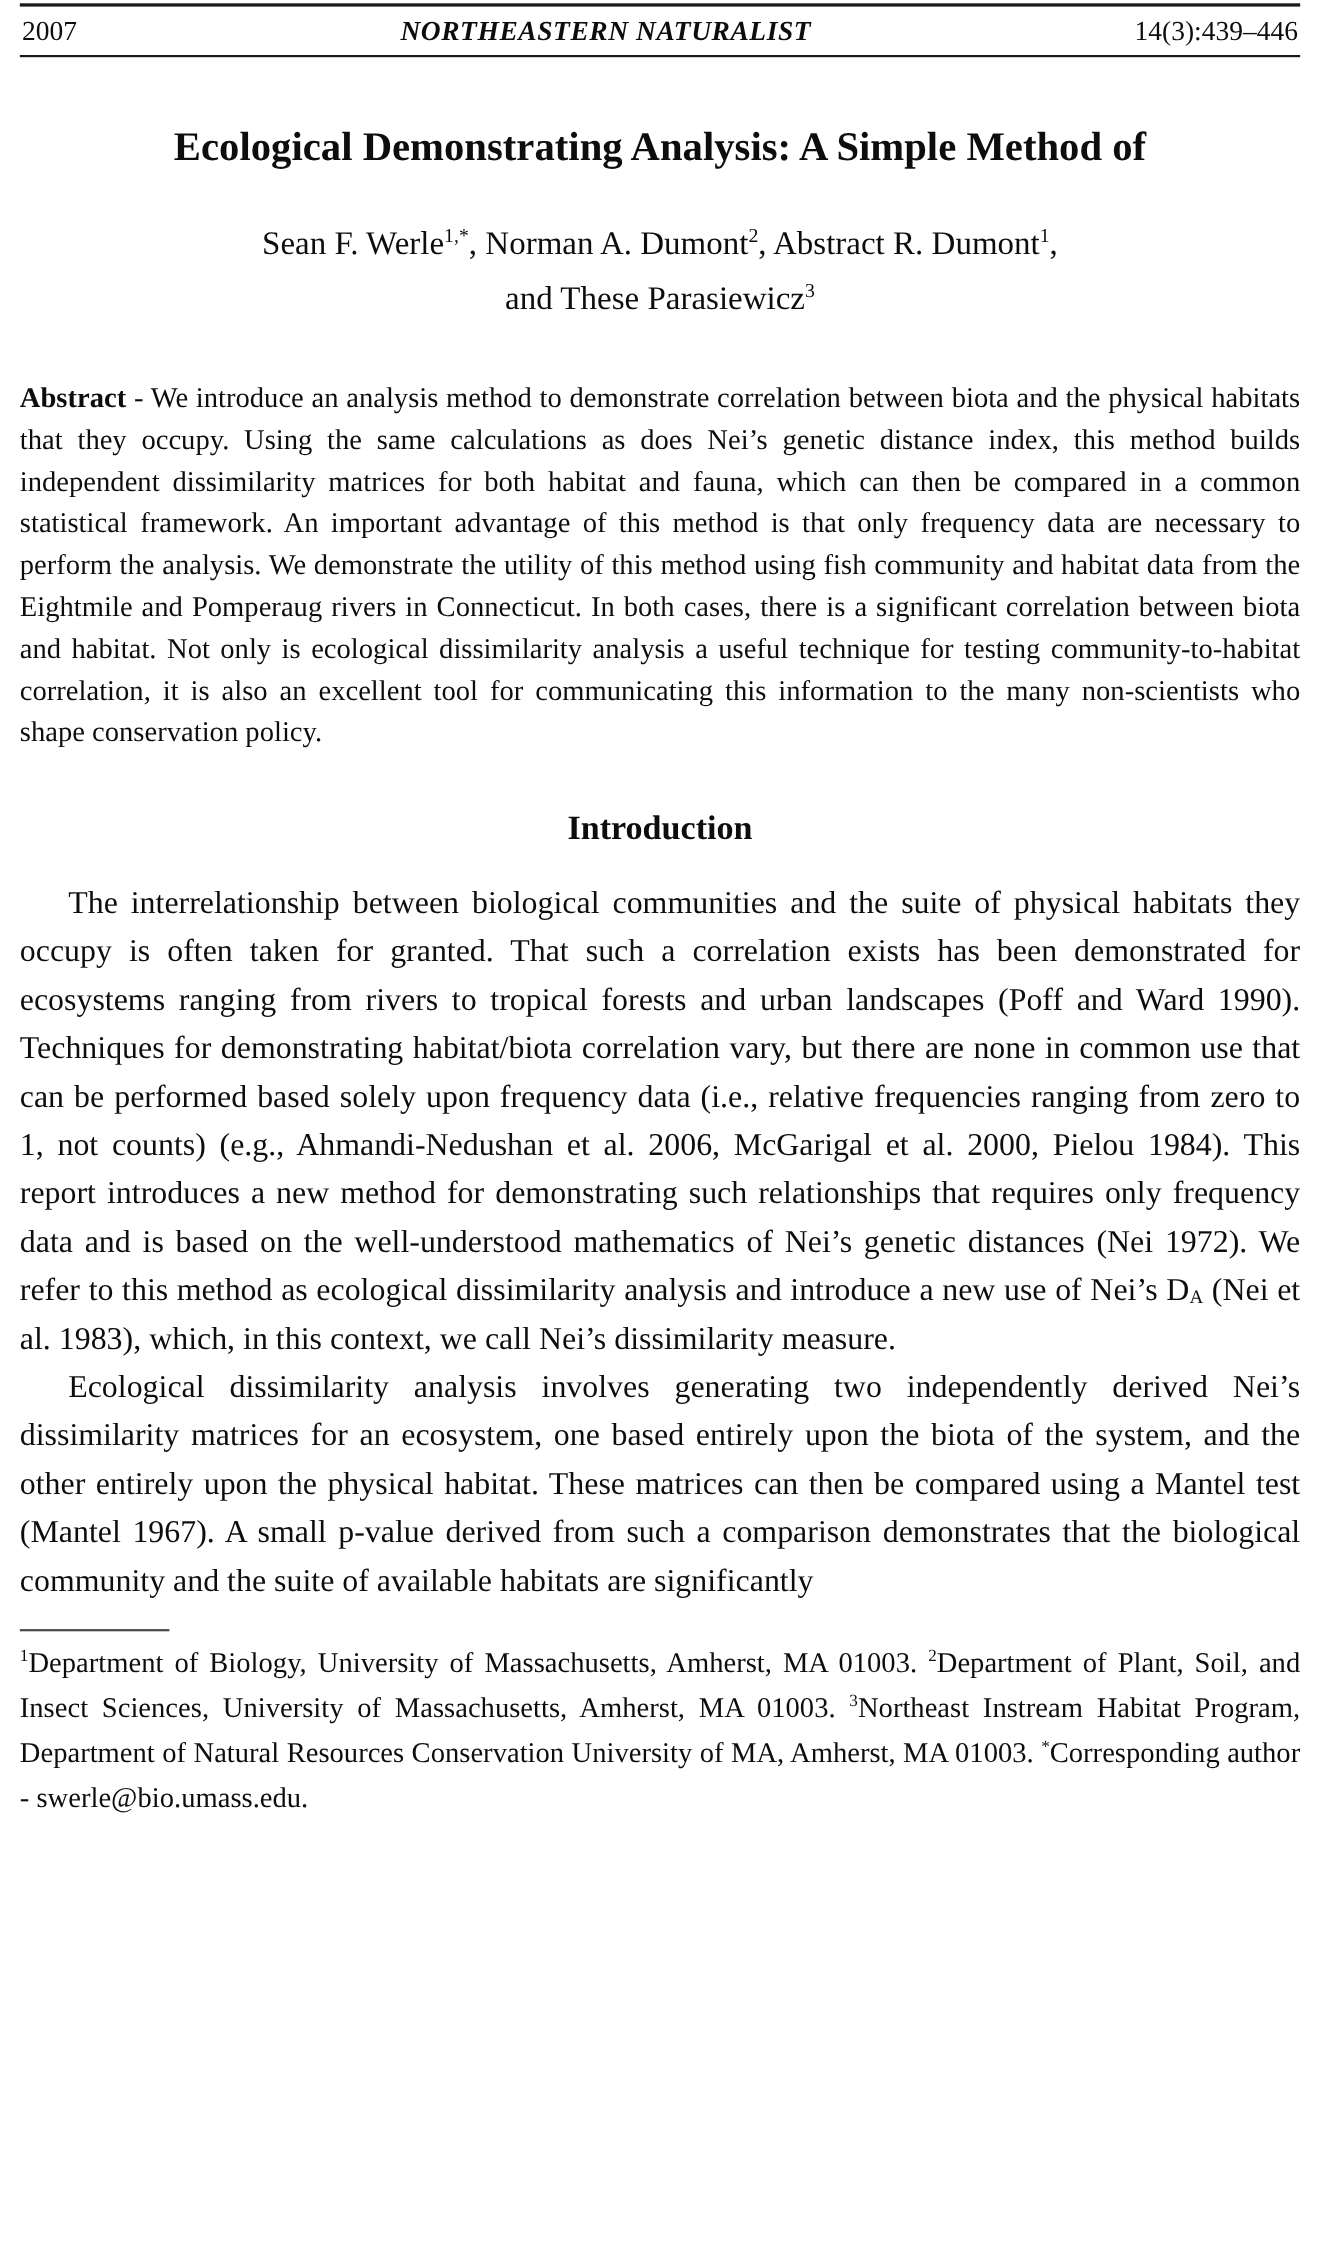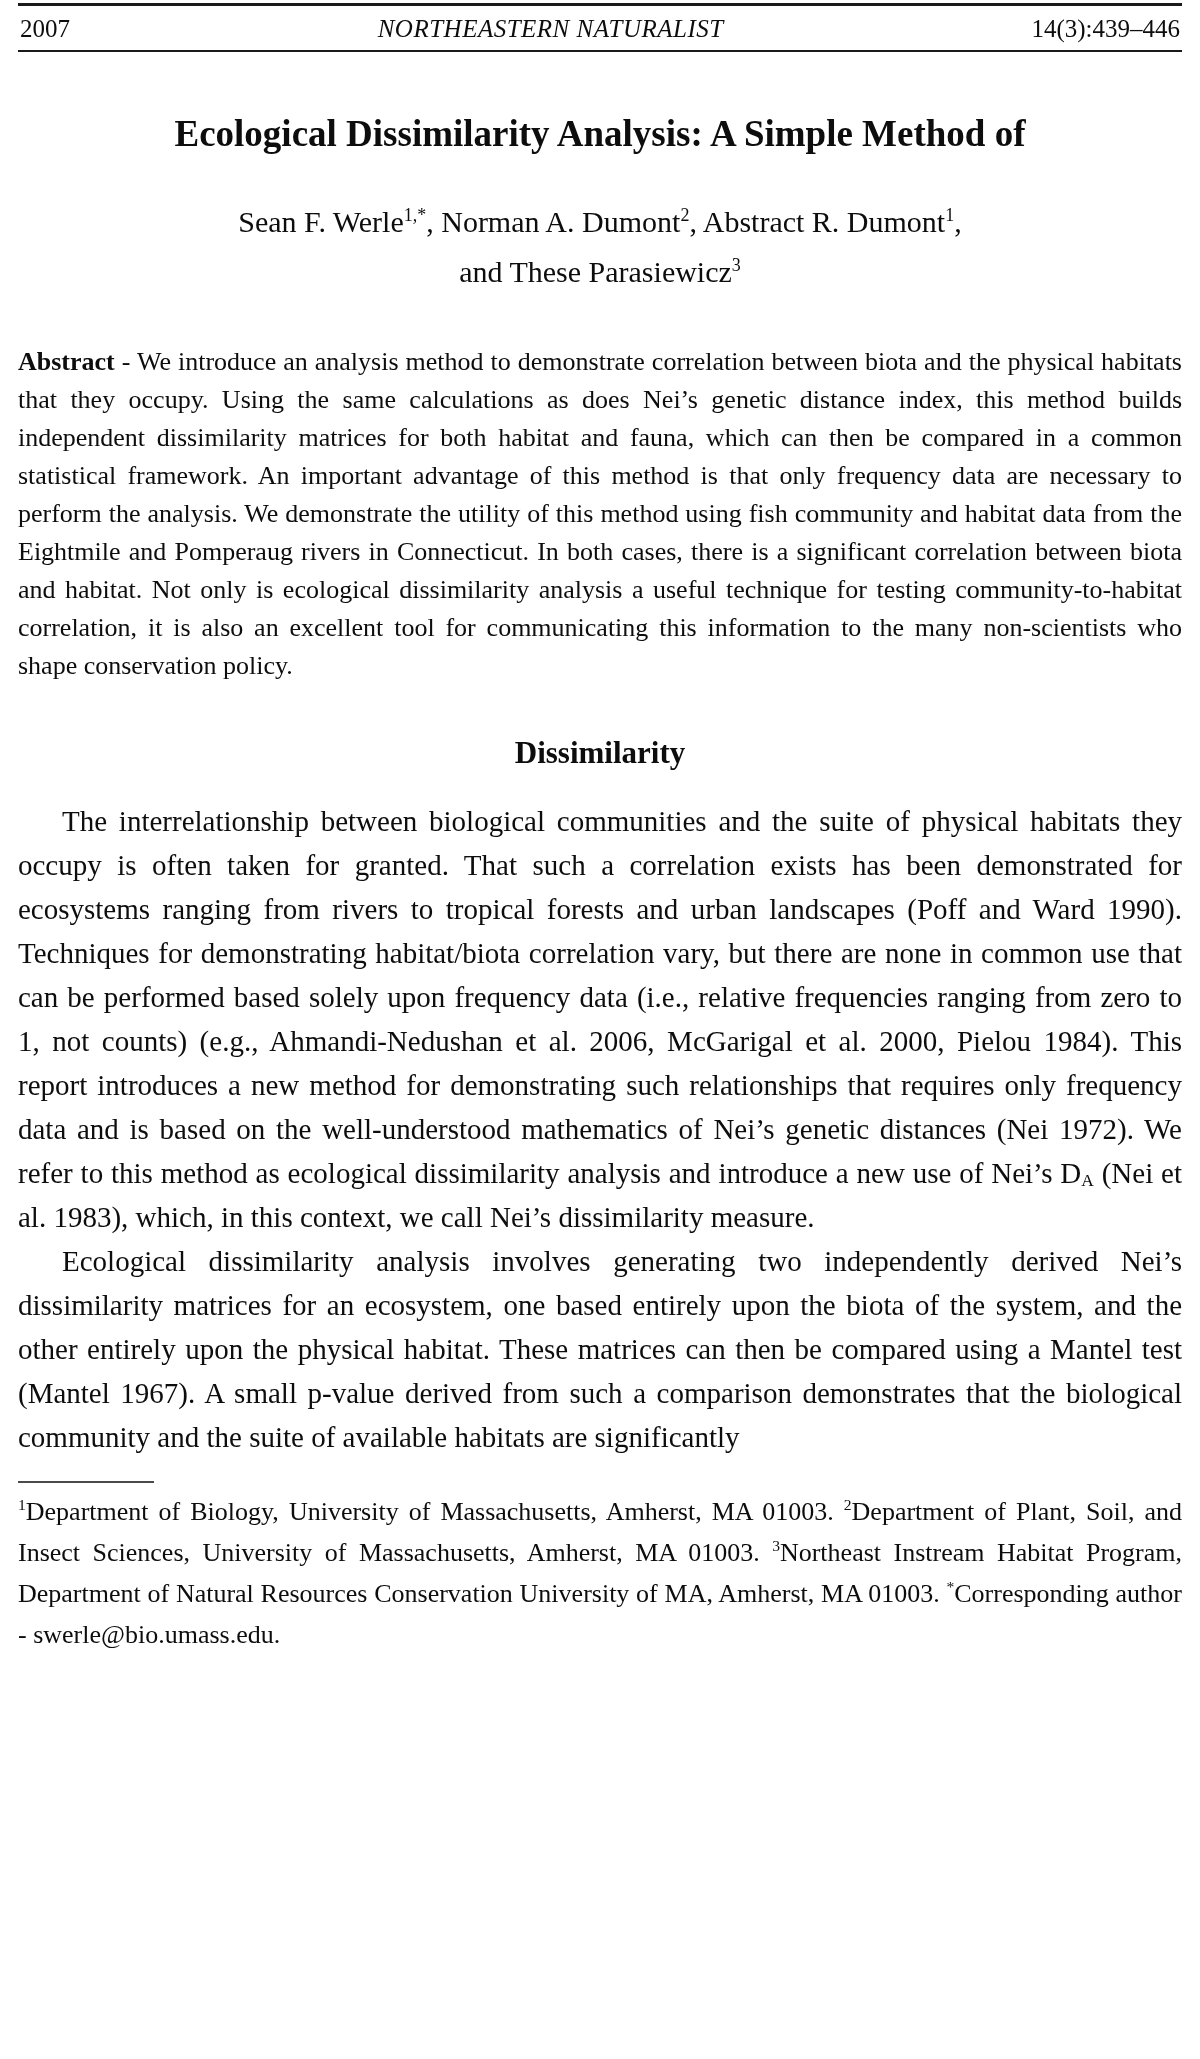--- a/index.html
+++ b/index.html
@@ -28,20 +28,21 @@
   .running-header {
     display: flex;
     justify-content: space-between;
     align-items: baseline;
     font-size: 25px;
     padding: 9px 2px 7px 2px;
   }
   .running-header .journal {
     font-style: italic;
     letter-spacing: 0.5px;
+    font-weight: bold;
   }
   .header-rule {
     height: 2px;
     background: #1a1a1a;
   }
   h1.title {
     margin: 54px 0 0 0;
     font-size: 37px;
     font-weight: bold;
     text-align: center;
@@ -111,31 +112,31 @@
 
   <div class="running-header">
     <span>2007</span>
     <span class="journal">NORTHEASTERN NATURALIST</span>
     <span>14(3):439–446</span>
   </div>
 
   <div class="header-rule"></div>
 
   <h1 class="title">
-    <span class="tline">Ecological Dissimilarity Analysis: A Simple Method of</span>
+    <span class="tline">Ecological Demonstrating Analysis: A Simple Method of</span>
   </h1>
 
   <div class="authors">
     <div class="author-row"><span>Sean F. Werle</span><sup>1,*</sup><span>, Norman A. Dumont</span><sup>2</sup><span>, Abstract R. Dumont</span><sup>1</sup><span>,</span></div>
     <div class="author-row"><span>and These Parasiewicz</span><sup>3</sup></div>
   </div>
 
   <p class="abstract"><b>Abstract</b><span> - We introduce an analysis method to demonstrate correlation between biota and the physical habitats that they occupy. Using the same calculations as does Nei’s genetic distance index, this method builds independent dissimilarity matrices for both habitat and fauna, which can then be compared in a common statistical framework. An important advantage of this method is that only frequency data are necessary to perform the analysis. We demonstrate the utility of this method using fish community and habitat data from the Eightmile and Pomperaug rivers in Connecticut. In both cases, there is a significant correlation between biota and habitat. Not only is ecological dissimilarity analysis a useful technique for testing community-to-habitat correlation, it is also an excellent tool for communicating this information to the many non-scientists who shape conservation policy.</span></p>
 
-  <h2 class="section-heading">Dissimilarity</h2>
+  <h2 class="section-heading">Introduction</h2>
 
   <p class="body-para"><span>The interrelationship between biological communities and the suite of physical habitats they occupy is often taken for granted. That such a correlation exists has been demonstrated for ecosystems ranging from rivers to tropical forests and urban landscapes (Poff and Ward 1990). Techniques for demonstrating habitat/biota correlation vary, but there are none in common use that can be performed based solely upon frequency data (i.e., relative frequencies ranging from zero to 1, not counts) (e.g., Ahmandi-Nedushan et al. 2006, McGarigal et al. 2000, Pielou 1984). This report introduces a new method for demonstrating such relationships that requires only frequency data and is based on the well-understood mathematics of Nei’s genetic distances (Nei 1972). We refer to this method as ecological dissimilarity analysis and introduce a new use of Nei’s D</span><sub>A</sub><span> (Nei et al. 1983), which, in this context, we call Nei’s dissimilarity measure.</span></p>
 
   <p class="body-para">Ecological dissimilarity analysis involves generating two independently derived Nei’s dissimilarity matrices for an ecosystem, one based entirely upon the biota of the system, and the other entirely upon the physical habitat. These matrices can then be compared using a Mantel test (Mantel 1967). A small p-value derived from such a comparison demonstrates that the biological community and the suite of available habitats are significantly</p>
 
   <div class="footnote-rule"></div>
 
   <p class="footnote"><sup>1</sup><span>Department of Biology, University of Massachusetts, Amherst, MA 01003. </span><sup>2</sup><span>Department of Plant, Soil, and Insect Sciences, University of Massachusetts, Amherst, MA 01003. </span><sup>3</sup><span>Northeast Instream Habitat Program, Department of Natural Resources Conservation University of MA, Amherst, MA 01003. </span><sup>*</sup><span>Corresponding author - swerle@bio.umass.edu.</span></p>
 
 </div>

